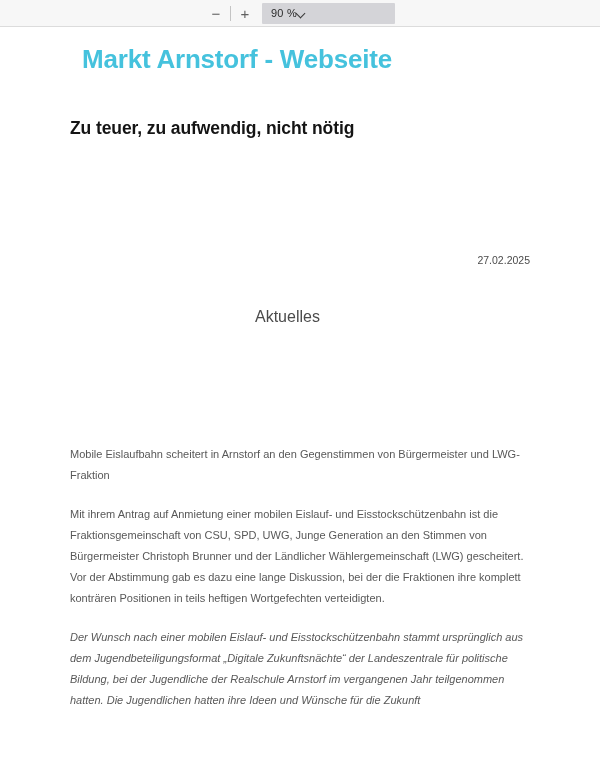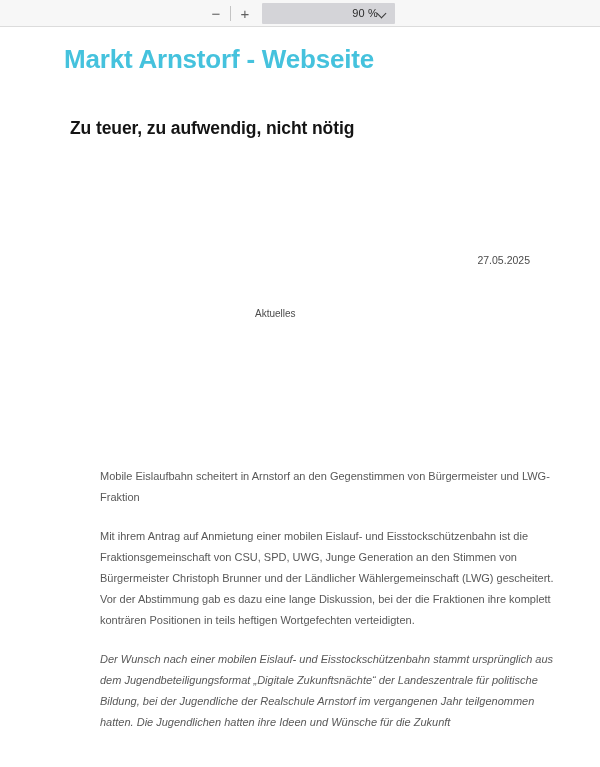--- a/index.html
+++ b/index.html
@@ -57,21 +57,21 @@
   }
   #zoom-select {
     margin-left: 6px;
     width: 133px;
     height: 21px;
     background: #d4d4d8;
     border: none;
     border-radius: 1px;
     display: flex;
     align-items: center;
-    justify-content: flex-end;
+    justify-content: flex-start;
     padding: 0 8px 0 9px;
     box-sizing: border-box;
     cursor: default;
   }
   #zoom-select .zoom-value {
     font-size: 11px;
     color: #2b2b2b;
     letter-spacing: 0.2px;
   }
   #zoom-select .chevron {
@@ -97,21 +97,21 @@
     top: 28px;
     left: 0;
     width: 600px;
     height: 739px;
     background: #ffffff;
     overflow: hidden;
   }
 
   #site-title {
     position: absolute;
-    left: 64px;
+    left: 82px;
     top: 16px;
     font-size: 26px;
     font-weight: bold;
     color: #45c2dd;
     letter-spacing: -0.2px;
     white-space: nowrap;
   }
 
   #article-headline {
     position: absolute;
@@ -131,31 +131,30 @@
     font-size: 10.5px;
     color: #4b4b4b;
     text-align: right;
     white-space: nowrap;
   }
 
   #article-category {
     position: absolute;
     left: 255px;
     top: 280px;
-    font-size: 10px;
+    font-size: 16px;
     color: #4b4b4b;
     white-space: nowrap;
   }
 
   #article-body {
     position: absolute;
     left: 70px;
-    top: 438px;
+    top: 416px;
     width: 460px;
-    margin-left: 30px;
   }
   #article-body p {
     margin: 0 0 18px 0;
     font-size: 11px;
     line-height: 21px;
     color: #585858;
   }
   #article-body p:last-child {
     margin-bottom: 0;
     font-style: italic;
@@ -175,21 +174,21 @@
     </div>
   </div>
 </div>
 
 <div id="document-page">
 
   <div id="site-title">Markt Arnstorf - Webseite</div>
 
   <div id="article-headline">Zu teuer, zu aufwendig, nicht nötig</div>
 
-  <div id="article-date">27.05.2025</div>
+  <div id="article-date">27.02.2025</div>
 
   <div id="article-category">Aktuelles</div>
 
   <div id="article-body">
     <p>Mobile Eislaufbahn scheitert in Arnstorf an den Gegenstimmen von Bürgermeister und LWG-Fraktion</p>
     <p>Mit ihrem Antrag auf Anmietung einer mobilen Eislauf- und Eisstockschützenbahn ist die Fraktionsgemeinschaft von CSU, SPD, UWG, Junge Generation an den Stimmen von Bürgermeister Christoph Brunner und der Ländlicher Wählergemeinschaft (LWG) gescheitert. Vor der Abstimmung gab es dazu eine lange Diskussion, bei der die Fraktionen ihre komplett konträren Positionen in teils heftigen Wortgefechten verteidigten.</p>
     <p>Der Wunsch nach einer mobilen Eislauf- und Eisstockschützenbahn stammt ursprünglich aus dem Jugendbeteiligungsformat „Digitale Zukunftsnächte“ der Landeszentrale für politische Bildung, bei der Jugendliche der Realschule Arnstorf im vergangenen Jahr teilgenommen hatten. Die Jugendlichen hatten ihre Ideen und Wünsche für die Zukunft</p>
   </div>
 
 </div>

